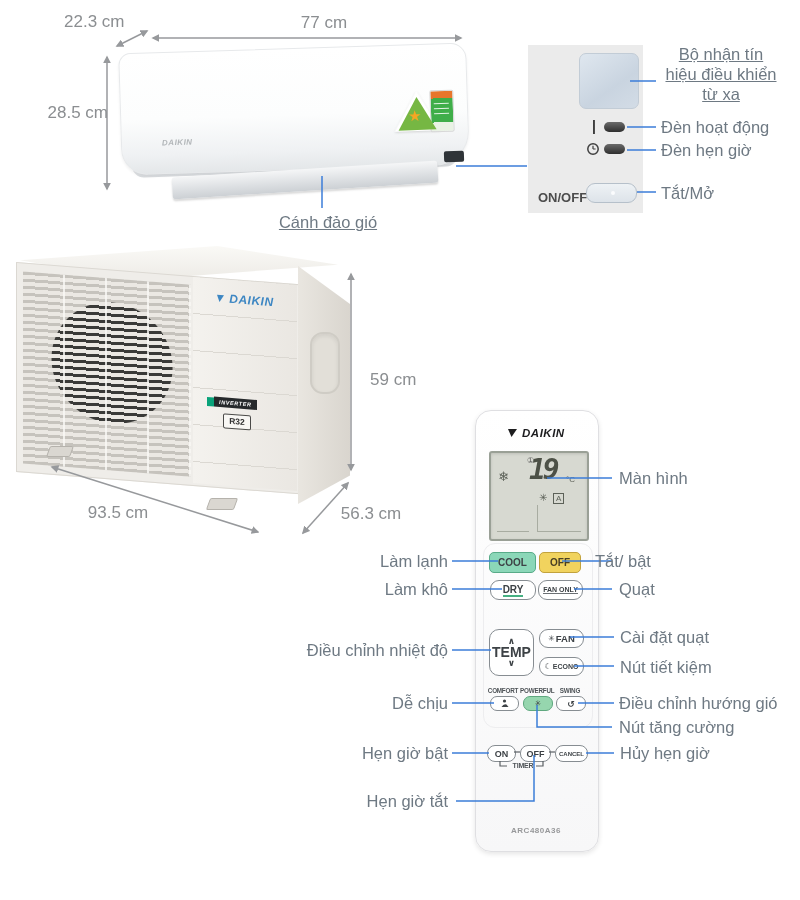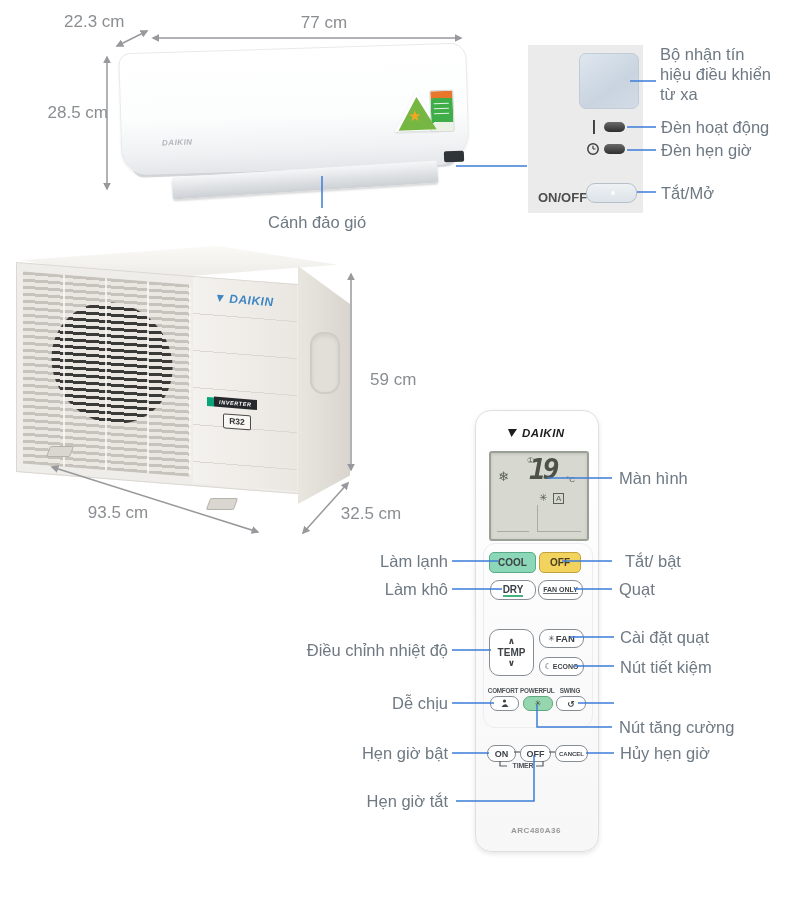--- a/index.html
+++ b/index.html
@@ -1,21 +1,21 @@
 <!DOCTYPE html>
 <html><head>
 <meta charset="utf-8">
 <style>
   html,body{margin:0;padding:0;background:#fff;}
   #canvas{position:relative;width:800px;height:900px;background:#fff;overflow:hidden;
           font-family:"Liberation Sans","DejaVu Sans",sans-serif;}
   .abs{position:absolute;}
   .lbl{position:absolute;font-size:16.5px;color:#6e7983;line-height:20px;white-space:nowrap;z-index:45;}
   .lbl.rt{text-align:left;}
-  .lbl.ctr{white-space:normal;}
+  .lbl.ctr{text-align:center;white-space:normal;text-decoration:underline;}
   .dim{position:absolute;font-size:17px;color:#8b8e91;line-height:20px;white-space:nowrap;z-index:45;}
   svg.overlay{position:absolute;left:0;top:0;z-index:40;pointer-events:none;}
 
   
   #indoor-body{left:120px;top:48px;width:346px;height:120px;border-radius:12px 16px 34px 26px;
     transform:rotate(-1.8deg);background:linear-gradient(180deg,#ffffff 0%,#fcfdfd 55%,#eff1f3 85%,#e4e7e9 100%);
     border:1px solid #e7e9eb;box-shadow:0 2px 3px rgba(0,0,0,.06);z-index:10;}
   #indoor-lip{left:132px;top:157px;width:326px;height:15px;transform:rotate(-2.1deg);
     background:linear-gradient(#edeff1,#d9dcdf);border-radius:0 0 12px 12px;z-index:9;}
   #indoor-flap{left:172px;top:169px;width:266px;height:22px;transform:rotate(-3.6deg);
@@ -159,21 +159,21 @@
     </div>
     <div id="out-side">
       <div id="out-handle"></div>
     </div>
     <div class="foot" style="left:36px;top:200px;width:22px;height:9px"></div>
     <div class="foot" style="left:196px;top:252px;width:26px;height:10px"></div>
   </div>
 
   <div class="dim" style="left:80px;top:503px;width:76px;text-align:center">93.5 cm</div>
   <div class="dim" style="left:370px;top:370px;width:52px">59 cm</div>
-  <div class="dim" style="left:333px;top:504px;width:76px;text-align:center">32.5 cm</div>
+  <div class="dim" style="left:333px;top:504px;width:76px;text-align:center">56.3 cm</div>
 
   <div class="abs" id="remote-body"></div>
   <div class="abs" id="remote-logo">
     <svg width="11" height="10" style="vertical-align:-1px">
         <path d="M1 1 L10 1 L4.5 9 Z" fill="#1d1d1f"></path>
       </svg>
     <span>DAIKIN</span>
   </div>
 
   <div class="abs" id="remote-lcd">
@@ -194,21 +194,21 @@
   <div class="rbtn" style="left:539px;top:552px;width:40px;height:19px;background:#f1d35e;border-color:#c2a23c;border-radius:5px;font-size:10px;color:#4a4025">OFF</div>
   <div class="rbtn" style="left:490px;top:580px;width:44px;height:18px;font-size:10px">
     <span style="border-bottom:2px solid #46b183;padding-bottom:0px">DRY</span>
   </div>
   <div class="rbtn" style="left:538px;top:580px;width:43px;height:18px;font-size:7px">
     <span style="border-bottom:1.5px solid #6b7074">FAN ONLY</span>
   </div>
 
   <div class="rbtn" style="left:489px;top:629px;width:43px;height:45px;border-radius:10px;flex-direction:column;line-height:11px">
     <span style="font-size:9px">∧</span>
-    <span style="font-size:10px">TEMP</span>
+    <span style="font-size:14px">TEMP</span>
     <span style="font-size:9px">∨</span>
   </div>
   <div class="rbtn" style="left:539px;top:629px;width:43px;height:17px;font-size:9.5px;gap:1px">
     <span style="font-size:8px">✳</span>
     <span>FAN</span>
   </div>
   <div class="rbtn" style="left:539px;top:657px;width:43px;height:17px;font-size:7px;gap:1px">
     <span style="font-size:8px">☾</span>
     <span>ECONO</span>
   </div>
@@ -230,24 +230,25 @@
   </div>
 
   <div class="rbtn" style="left:487px;top:745px;width:27px;height:15px;border-radius:8px;font-size:9px">ON</div>
   <div class="rbtn" style="left:520px;top:745px;width:29px;height:15px;border-radius:8px;font-size:9px">OFF</div>
   <div class="rbtn" style="left:555px;top:745px;width:31px;height:15px;border-radius:8px;font-size:6px">CANCEL</div>
   <div class="tinylbl" style="left:503px;top:762px;width:40px;font-size:7px">TIMER</div>
 
   <div class="abs" id="remote-model">ARC480A36</div>
 
   <div class="lbl" style="left:619px;top:468px">Màn hình</div>
-  <div class="lbl" style="left:625px;top:551px">Tắt/ bật</div>
+  <div class="lbl" style="left:595px;top:551px">Tắt/ bật</div>
   <div class="lbl" style="left:619px;top:579px">Quạt</div>
   <div class="lbl" style="left:620px;top:627px">Cài đặt quạt</div>
   <div class="lbl" style="left:620px;top:657px">Nút tiết kiệm</div>
+  <div class="lbl" style="left:619px;top:693px">Điều chỉnh hướng gió</div>
   <div class="lbl" style="left:619px;top:717px">Nút tăng cường</div>
   <div class="lbl" style="left:620px;top:743px">Hủy hẹn giờ</div>
 
   <div class="lbl rt" style="right:352px;top:551px">Làm lạnh</div>
   <div class="lbl rt" style="right:352px;top:579px">Làm khô</div>
   <div class="lbl rt" style="right:352px;top:640px">Điều chỉnh nhiệt độ</div>
   <div class="lbl rt" style="right:352px;top:693px">Dễ chịu</div>
   <div class="lbl rt" style="right:352px;top:743px">Hẹn giờ bật</div>
   <div class="lbl rt" style="right:352px;top:791px">Hẹn giờ tắt</div>
 

